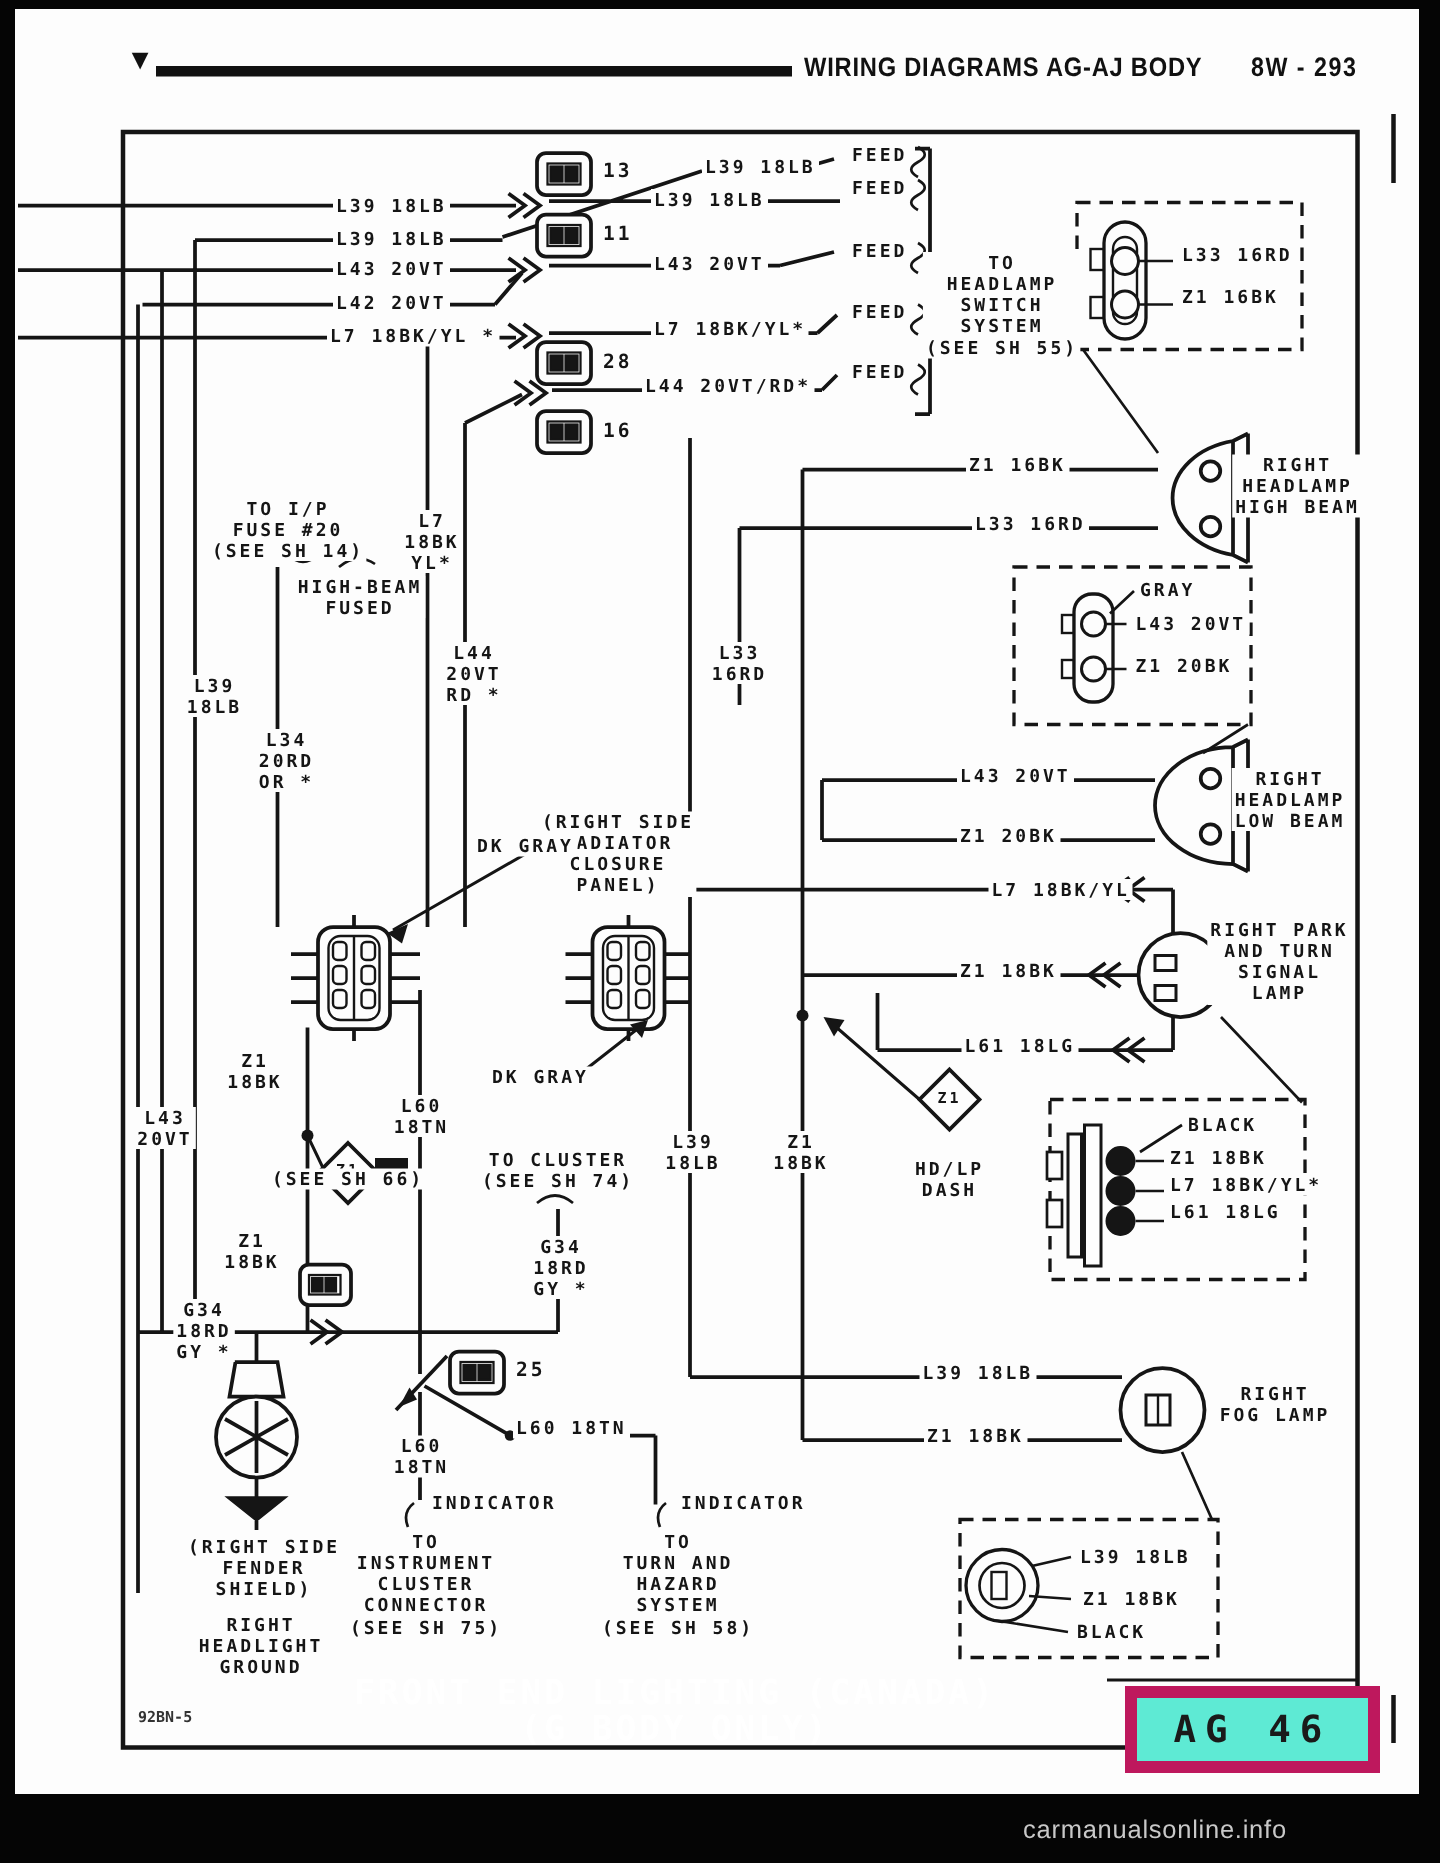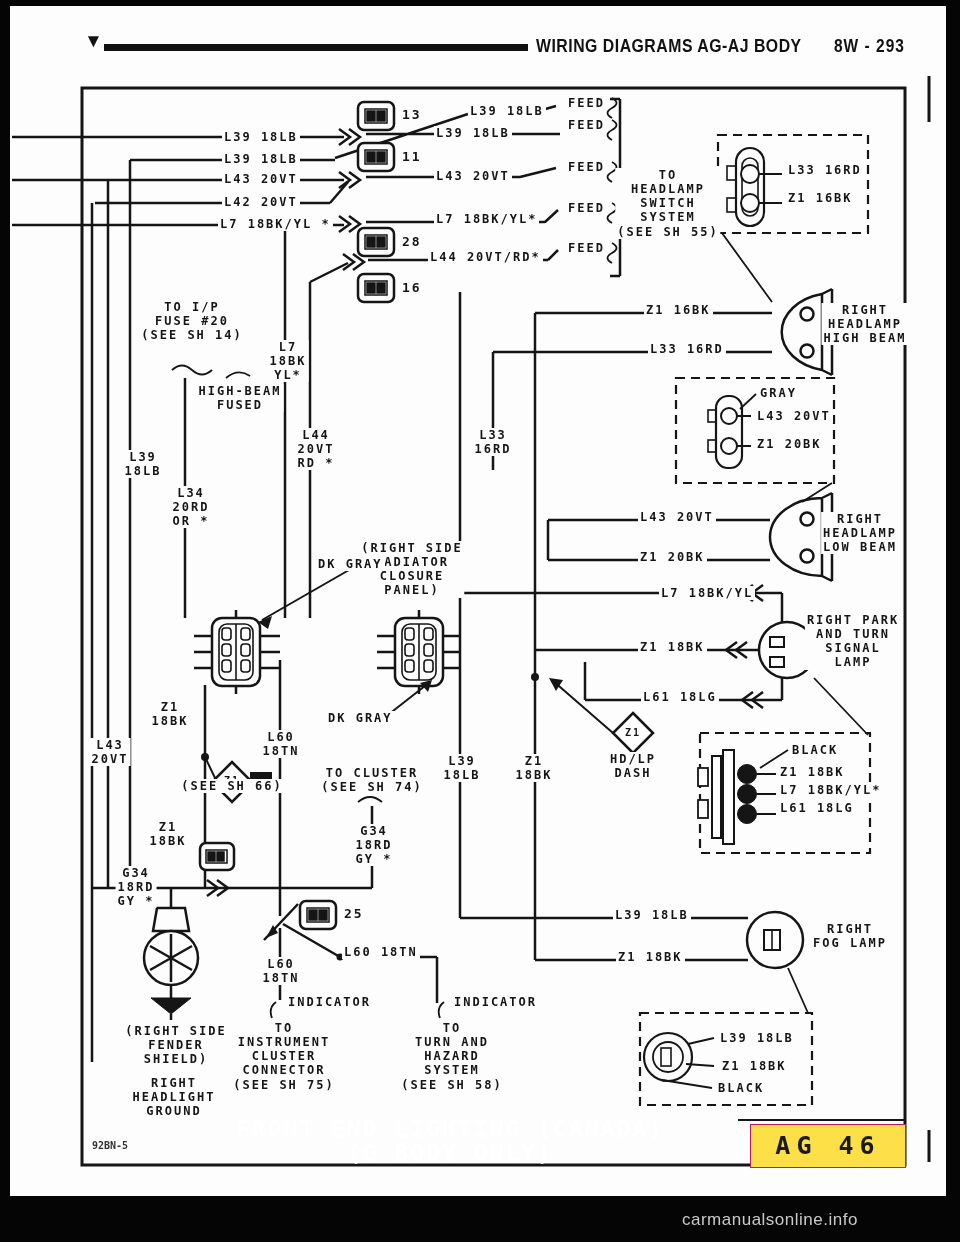--- a/index.html
+++ b/index.html
@@ -15,22 +15,22 @@
        color:#111;}
   #hdr-marker{left:84px;top:30px;font-size:19px;}
   #hdr-rule{position:absolute;left:104px;top:44px;width:424px;height:7px;background:#111;z-index:4;}
   #hdr-title{left:536px;top:36px;font-size:15.5px;letter-spacing:.5px;transform:scale(1.02,1.15);transform-origin:left top;}
   #hdr-code{left:834px;top:36px;font-size:15.5px;letter-spacing:1px;transform:scaleY(1.15);transform-origin:left top;}
   .ttl{position:absolute;z-index:4;font:bold 23px "DejaVu Sans Mono",monospace;color:#ffffff;
        letter-spacing:2px;transform:translateX(-50%);white-space:nowrap;}
   #title1{left:450px;top:1116px;}
   #title2{left:450px;top:1140px;}
   #doccode{position:absolute;z-index:4;left:92px;top:1140px;font:bold 10px "DejaVu Sans Mono",monospace;color:#333;}
-  #pageref{position:absolute;z-index:4;left:750px;top:1124px;width:154px;height:42px;border:1px solid #be185d;
-           background:#fde047;text-align:center;font:bold 25px "DejaVu Sans Mono",monospace;letter-spacing:6px;
+  #pageref{position:absolute;z-index:4;left:750px;top:1124px;width:154px;height:42px;border:8px solid #be185d;
+           background:#5eead4;text-align:center;font:bold 25px "DejaVu Sans Mono",monospace;letter-spacing:6px;
            line-height:42px;color:#1a1a1a;}
   #pageref-topline{position:absolute;z-index:4;left:738px;top:1119px;width:167px;height:2px;background:#151515;}
   #watermark{position:absolute;z-index:5;left:682px;top:1210px;font:17px "Liberation Sans",sans-serif;
              color:#c8c8c8;letter-spacing:.5px;}
 </style>
 </head>
 <body>
 
 <div id="stage">
   <div id="paper"></div>
@@ -337,21 +337,21 @@
 FOG LAMP</div>
       <div class="lb" style="left: 718px; top: 1031px;">L39 18LB</div>
       <div class="lb" style="left: 720px; top: 1059px;">Z1 18BK</div>
       <div class="lb" style="left: 716px; top: 1081px;">BLACK</div>
       <div class="lb c" style="left: 412px; top: 541px;">(RIGHT SIDE
 RADIATOR
 CLOSURE
 PANEL)</div>
       <div class="lb" style="left: 316px; top: 557px;">DK GRAY</div>
       <div class="lb" style="left: 326px; top: 711px;">DK GRAY</div>
-      <div class="lb c" style="left: 192px; top: 300px;">TO I/P
+      <div class="lb c" style="left: 192px; top: 332px;">TO I/P
 FUSE #20
 (SEE SH 14)</div>
       <div class="lb c" style="left: 240px; top: 384px;">HIGH-BEAM
 FUSED</div>
       <div class="lb c" style="left: 288px; top: 340px;">L7
 18BK
 YL*</div>
       <div class="lb c" style="left: 316px; top: 428px;">L44
 20VT
 RD *</div>
@@ -365,21 +365,21 @@
       <div class="lb c" style="left: 110px; top: 738px;">L43
 20VT</div>
       <div class="lb c" style="left: 170px; top: 700px;">Z1
 18BK</div>
       <div class="lb c" style="left: 168px; top: 820px;">Z1
 18BK</div>
       <div class="lb c" style="left: 462px; top: 754px;">L39
 18LB</div>
       <div class="lb c" style="left: 534px; top: 754px;">Z1
 18BK</div>
-      <div class="lb c" style="left: 633px; top: 752px;">HD/LP
+      <div class="lb c" style="left: 633px; top: 772px;">HD/LP
 DASH</div>
       <div class="lb c" style="left: 232px; top: 775px; font-size: 10px;">Z1</div>
       <div class="lb c" style="left: 633px; top: 727px; font-size: 10px;">Z1</div>
       <div class="lb c" style="left: 281px; top: 730px;">L60
 18TN</div>
       <div class="lb c" style="left: 372px; top: 766px;">TO CLUSTER
 (SEE SH 74)</div>
       <div class="lb c" style="left: 374px; top: 824px;">G34
 18RD
 GY *</div>

